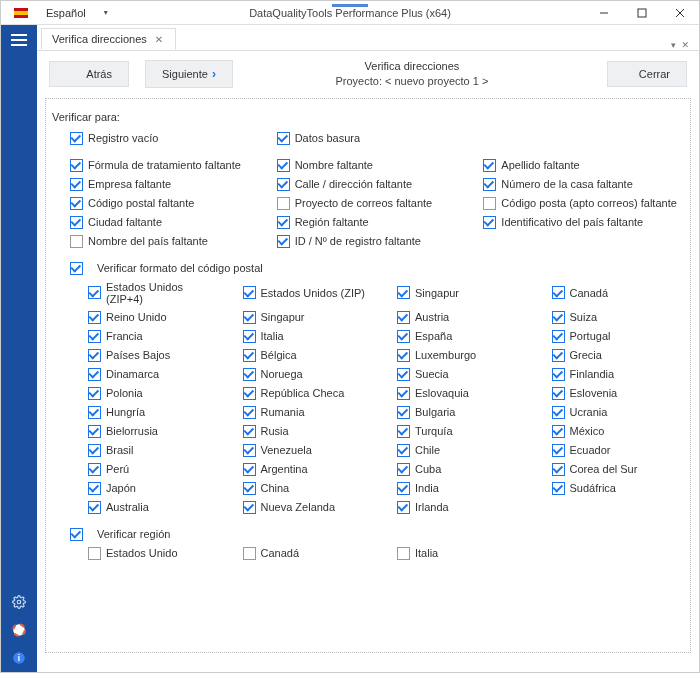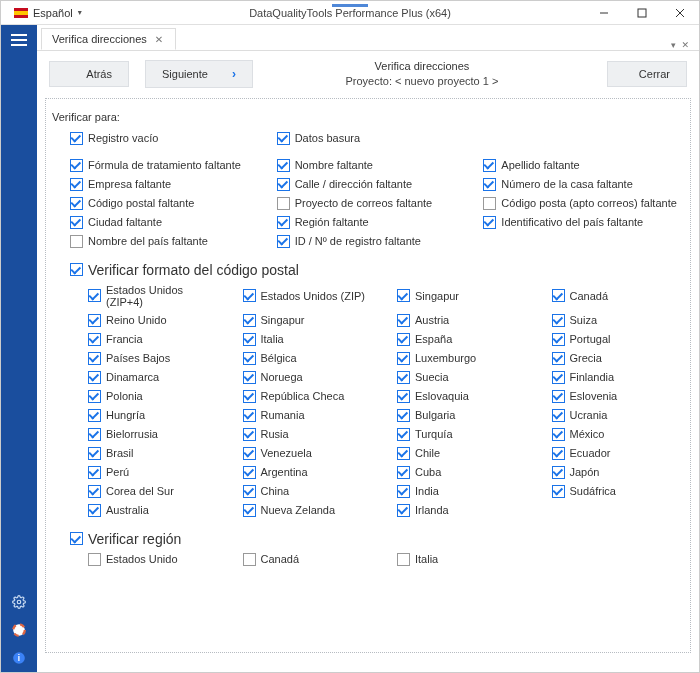--- a/index.html
+++ b/index.html
@@ -20,21 +20,21 @@
     border-bottom: 1px solid #e0e0e0;
     position: relative;
     background: #fff;
   }
   .lang-selector {
     display: flex;
     align-items: center;
     padding: 2px 8px;
     margin-left: 4px;
     border: 1px solid transparent;
-    gap: 5px;
+    gap: 18px;
     cursor: pointer;
   }
   .flag {
     width: 14px; height: 10px;
     background: linear-gradient(to bottom, #c60b1e 33%, #ffc400 33%, #ffc400 66%, #c60b1e 66%);
     display: inline-block;
   }
   .dropdown-arrow { font-size: 8px; color: #555; }
   .app-title { position: absolute; left: 0; right: 0; text-align: center; font-size: 11px; color: #444; pointer-events: none; }
   .title-line { position: absolute; top: 3px; left: 50%; transform: translateX(-50%); width: 36px; height: 3px; background: #4f88d8; }
@@ -59,34 +59,34 @@
   .tab-close { font-size: 10px; color: #777; cursor: pointer; }
   .tab-right-controls { margin-left: auto; display: flex; gap: 6px; align-items: center; padding-right: 6px; color: #777; }
   .toolbar {
     display: flex; align-items: center; padding: 8px 12px 8px 12px;
   }
   .btn {
     min-width: 80px; text-align: right; padding: 6px 16px; background: #eef0f2;
     border: 1px solid #dcdfe3; font-size: 11px; cursor: pointer; color: #333;
   }
   .btn + .btn { margin-left: 16px; }
-  .btn.next { display: inline-flex; align-items: center; gap: 24px; justify-content: center; }
+  .btn.next { display: inline-flex; align-items: center; gap: 4px; justify-content: center; }
   .chev-right { color: #1a73e8; font-size: 12px; font-weight: bold; }
   .head-center { flex: 1; text-align: center; font-size: 11px; color: #333; line-height: 1.4; }
   .head-center .proj { color: #444; }
   .btn.close-btn { margin-left: 16px; }
   .content {
     margin: 0 8px 6px 8px;
     padding: 10px 6px 6px 6px;
     border: 1px dotted #b7bcc2;
     height: calc(100% - 92px);
     overflow: hidden;
   }
   .section-title { font-size: 11px; margin: 2px 0 6px 0; color: #333; }
-  .check-row { display: flex; align-items: center; gap: 5px; padding: 3px 0 3px 0; font-size: 14px; }
+  .check-row { display: flex; align-items: center; gap: 14px; padding: 3px 0 3px 0; font-size: 11px; }
   .chk {
     width: 13px; height: 13px; border: 1px solid #999; display: inline-flex; align-items: center; justify-content: center; cursor: pointer;
     flex: 0 0 13px;
   }
   .chk.checked { border-color: #1a73e8; }
   .chk.checked::after { content: ""; width: 7px; height: 4px; border-left: 2px solid #1a73e8; border-bottom: 2px solid #1a73e8; transform: rotate(-45deg) translate(0px,-1px); }
   .grid3 {
     display: grid;
     grid-template-columns: repeat(3, 1fr);
     column-gap: 6px;
@@ -417,25 +417,25 @@
           <div class="cell">
             <span class="chk checked"></span>
             <span>Argentina</span>
           </div>
           <div class="cell">
             <span class="chk checked"></span>
             <span>Cuba</span>
           </div>
           <div class="cell">
             <span class="chk checked"></span>
+            <span>Corea del Sur</span>
+          </div>
+          <div class="cell">
+            <span class="chk checked"></span>
             <span>Japón</span>
-          </div>
-          <div class="cell">
-            <span class="chk checked"></span>
-            <span>Corea del Sur</span>
           </div>
           <div class="cell">
             <span class="chk checked"></span>
             <span>China</span>
           </div>
           <div class="cell">
             <span class="chk checked"></span>
             <span>India</span>
           </div>
           <div class="cell">

